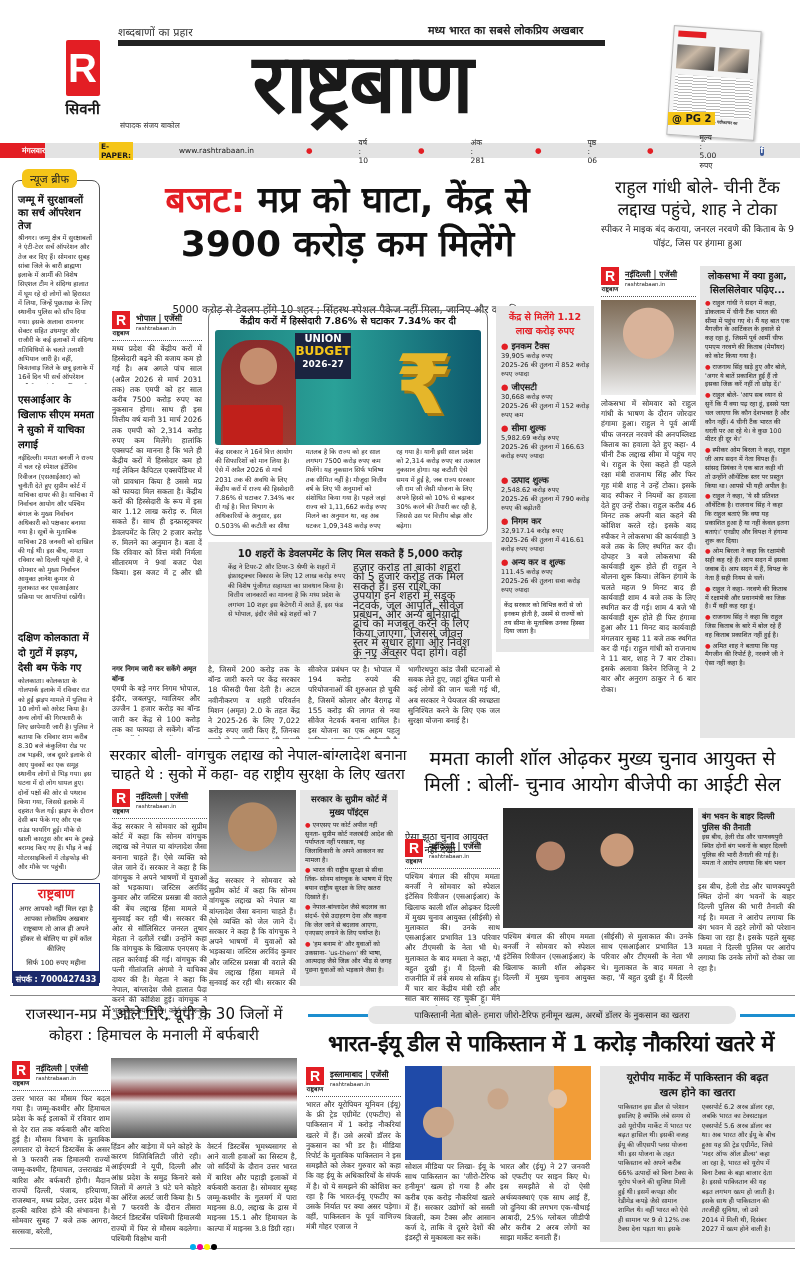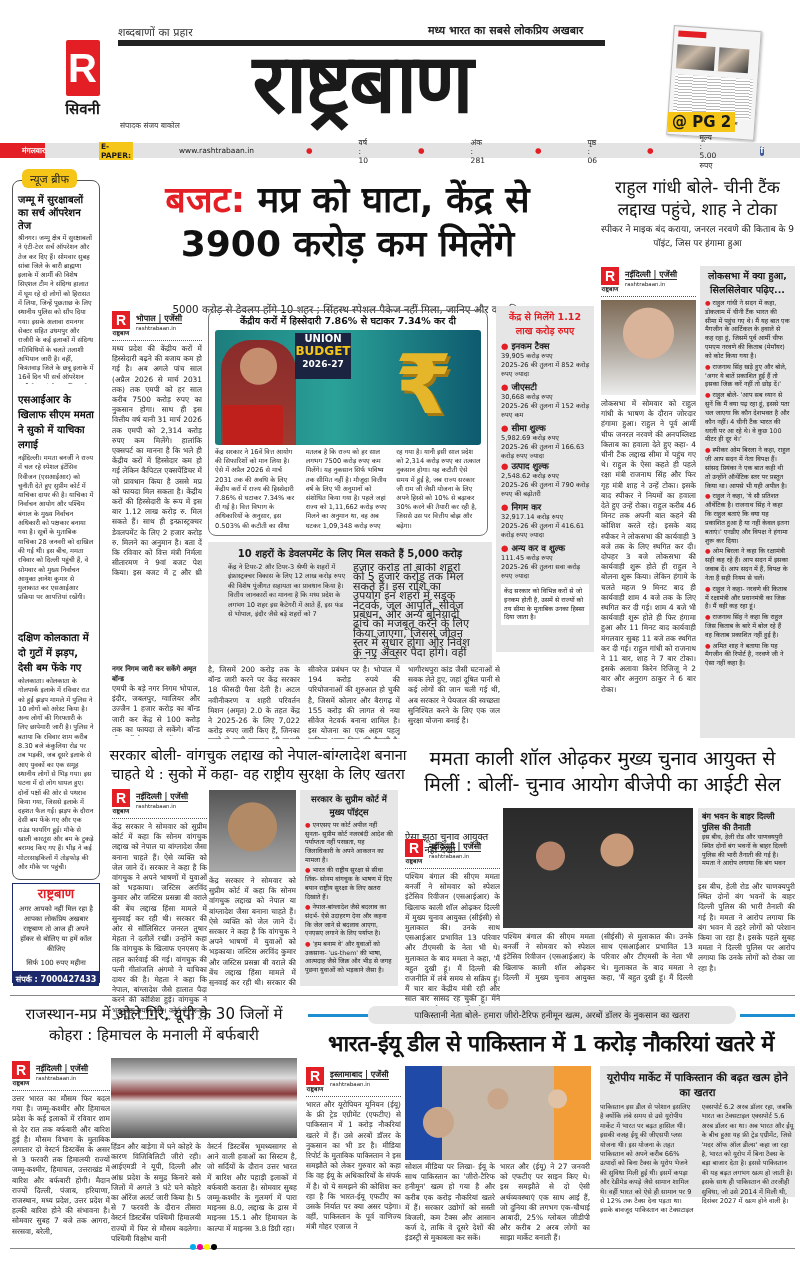--- a/index.html
+++ b/index.html
@@ -32,21 +32,21 @@
   <div class="abs" style="left:120px;top:120px;font-size:7.5px;color:#333;">संपादक संजय बाकोल</div>
   <div class="abs" style="left:670px;top:28px;width:88px;height:110px;background:#f4f4f4;border:1px solid #bbb;transform:rotate(4deg);box-shadow:1px 1px 3px rgba(0,0,0,.3);">
     <div style="height:6px;background:#e31e24;width:28px;margin:4px;"></div>
     <div style="display:flex;gap:4px;padding:4px;">
       <div class="photo" style="width:38px;height:24px;"></div>
       <div class="photo" style="width:30px;height:24px;"></div>
     </div>
     <div style="margin:2px 4px;height:40px;background:repeating-linear-gradient(#fff 0 2px,#bbb 2px 3px);"></div>
     <div style="font-size:4px;font-weight:700;padding:0 3px;">15 प्रतिशत महंगा घर, होटल, एग्रीकल्चर का</div>
   </div>
-  <div class="abs" style="left:668px;top:112px;background:#f5c518;font-weight:700;font-size:15px;padding:1px 4px;color:#1a1a1a;">@ PG 2</div>
+  <div class="abs" style="left:668px;top:112px;background:#f5c518;font-weight:700;font-size:10px;padding:1px 4px;color:#1a1a1a;">@ PG 2</div>
 </div>
 
 <div class="abs" style="left:0;top:143px;width:800px;height:15px;background:#e3e3e3;display:flex;align-items:center;font-size:7.5px;gap:44px;">
   <div style="background:#e31e24;color:#fff;font-weight:700;height:15px;line-height:15px;width:140px;padding-left:22px;">मंगलवार 3 फरवरी 2026</div>
   <div style="background:#f5c518;margin-left:10px;padding:0 2px;font-weight:700;">E-PAPER:</div>
   <div style="margin-left:2px;">www.rashtrabaan.in</div>
   <span style="color:#e31e24;margin-left:8px;">●</span>
   <div style="margin-left:2px;">वर्ष : 10</div>
   <span style="color:#e31e24;margin-left:6px;">●</span>
   <div style="margin-left:2px;">अंक : 281</div>
@@ -151,21 +151,21 @@
       <div style="margin-top: 3px;">
         <div style="font-weight:700;font-size:8.5px;line-height:11px;"><span class="bullet">● </span><span>जीएसटी</span></div>
         <div style="font-size:6.6px;line-height:9px;">30,668 करोड़ रुपए</div>
         <div style="font-size:6.6px;line-height:9px;">2025-26 की तुलना में 152 करोड़ रुपए कम</div>
       </div>
       <div style="margin-top: 3px;">
         <div style="font-weight:700;font-size:8.5px;line-height:11px;"><span class="bullet">● </span><span>सीमा शुल्क</span></div>
         <div style="font-size:6.6px;line-height:9px;">5,982.69 करोड़ रुपए</div>
         <div style="font-size:6.6px;line-height:9px;">2025-26 की तुलना में 166.63 करोड़ रुपए ज्यादा</div>
       </div>
-      <div style="margin-top: 0;">
+      <div style="margin-top: 14px;">
         <div style="font-weight:700;font-size:8.5px;line-height:11px;"><span class="bullet">● </span><span>उत्पाद शुल्क</span></div>
         <div style="font-size:6.6px;line-height:9px;">2,548.62 करोड़ रुपए</div>
         <div style="font-size:6.6px;line-height:9px;">2025-26 की तुलना में 790 करोड़ रुपए की बढ़ोतरी</div>
       </div>
       <div style="margin-top: 3px;">
         <div style="font-weight:700;font-size:8.5px;line-height:11px;"><span class="bullet">● </span><span>निगम कर</span></div>
         <div style="font-size:6.6px;line-height:9px;">32,917.14 करोड़ रुपए</div>
         <div style="font-size:6.6px;line-height:9px;">2025-26 की तुलना में 416.61 करोड़ रुपए ज्यादा</div>
       </div>
       <div style="margin-top: 3px;">
@@ -295,21 +295,21 @@
       <div class="bl-place">इस्लामाबाद | एजेंसी</div>
       <div style="font-size:5.5px;">rashtrabaan.in</div>
     </div>
   </div>
   <div class="txt" style="height:160px;">भारत और यूरोपियन यूनियन (ईयू) के फ्री ट्रेड एग्रीमेंट (एफटीए) से पाकिस्तान में 1 करोड़ नौकरियां खतरे में हैं। उसे अरबों डॉलर के नुकसान का भी डर है। मीडिया रिपोर्ट के मुताबिक पाकिस्तान ने इस समझौते को लेकर गुरुवार को कहा कि वह ईयू के अधिकारियों के संपर्क में है। वो ये समझने की कोशिश कर रहा है कि भारत-ईयू एफटीए का उसके निर्यात पर क्या असर पड़ेगा। वहीं, पाकिस्तान के पूर्व वाणिज्य मंत्री गोहर एजाज ने</div>
 </div>
 <div class="abs" style="left:405px;top:1066px;width:186px;height:94px;background:radial-gradient(circle at 18% 60%,#c9a68a 0 15px,transparent 16px),radial-gradient(circle at 50% 35%,#c9a68a 0 10px,transparent 11px),radial-gradient(circle at 82% 35%,#e0c2a6 0 9px,transparent 10px),linear-gradient(90deg,#1f4aa8 0,#1f4aa8 20%,#c8b8a8 20%,#c8b8a8 80%,#f29d38 80%);"></div>
 <div class="abs txt" style="left:405px;top:1162px;width:90px;height:80px;">सोशल मीडिया पर लिखा- ईयू के साथ पाकिस्तान का 'जीरो-टैरिफ हनीमून' खत्म हो गया है और करीब एक करोड़ नौकरियां खतरे में हैं। सरकार उद्योगों को सस्ती बिजली, कम टैक्स और आसान कर्ज दे, ताकि वे दूसरे देशों की इंडस्ट्री से मुकाबला कर सकें।</div>
 <div class="abs txt" style="left:500px;top:1162px;width:90px;height:80px;">भारत और (ईयू) ने 27 जनवरी को एफटीए पर साइन किए थे। इस समझौते से दो ऐसी अर्थव्यवस्थाएं एक साथ आई हैं, जो दुनिया की लगभग एक-चौथाई आबादी, 25% ग्लोबल जीडीपी और करीब 2 अरब लोगों का साझा मार्केट बनाती हैं।</div>
 
-<div class="abs grey" style="left:600px;top:1066px;width:195px;height:131px;padding:4px 0;">
+<div class="abs grey" style="left:600px;top:1066px;width:195px;height:176px;padding:4px 18px;">
   <div style="font-weight:700;font-size:10.5px;line-height:15px;text-align:center;">यूरोपीय मार्केट में पाकिस्तान की बढ़त खत्म होने का खतरा</div>
   <div style="display:flex;gap:8px;margin-top:3px;">
     <div class="txt" style="flex:1;height:130px;font-size:6.6px;line-height:9.4px;text-align:left;">पाकिस्तान इस डील से परेशान इसलिए है क्योंकि लंबे समय से उसे यूरोपीय मार्केट में भारत पर बढ़त हासिल थी। इसकी वजह ईयू की जीएसपी प्लस योजना थी। इस योजना के तहत पाकिस्तान को अपने करीब 66% उत्पादों को बिना टैक्स के यूरोप भेजने की सुविधा मिली हुई थी। इसमें कपड़ा और रेडीमेड कपड़े जैसे सामान शामिल थे। वहीं भारत को ऐसे ही सामान पर 9 से 12% तक टैक्स देना पड़ता था। इसके बावजूद पाकिस्तान का टेक्सटाइल</div>
     <div class="txt" style="flex:1;height:130px;font-size:6.6px;line-height:9.4px;text-align:left;">एक्सपोर्ट 6.2 अरब डॉलर रहा, जबकि भारत का टेक्सटाइल एक्सपोर्ट 5.6 अरब डॉलर का था। अब भारत और ईयू के बीच हुआ यह फ्री ट्रेड एग्रीमेंट, जिसे 'मदर ऑफ ऑल डील्स' कहा जा रहा है, भारत को यूरोप में बिना टैक्स के बड़ा बाजार देता है। इससे पाकिस्तान की यह बढ़त लगभग खत्म हो जाती है। इसके साथ ही पाकिस्तान की तरजीही सुविधा, जो उसे 2014 में मिली थी, दिसंबर 2027 में खत्म होने वाली है।</div>
   </div>
 </div>
 
 <div class="abs" style="left:10px;top:1248px;width:785px;height:1px;background:#888;"></div>
 <div class="abs" style="left:190px;top:1244px;display:flex;gap:1px;">
   <span style="width:6px;height:6px;border-radius:50%;background:#00aeef;"></span>

